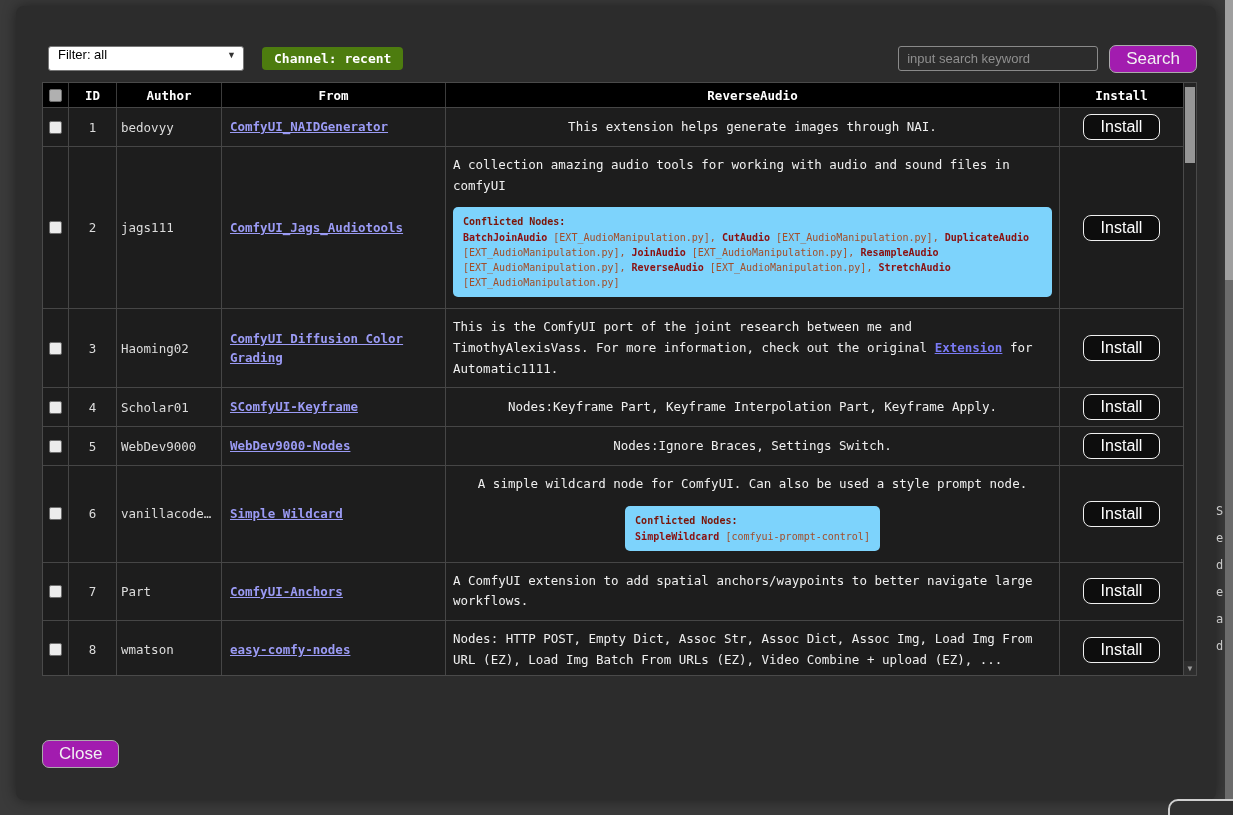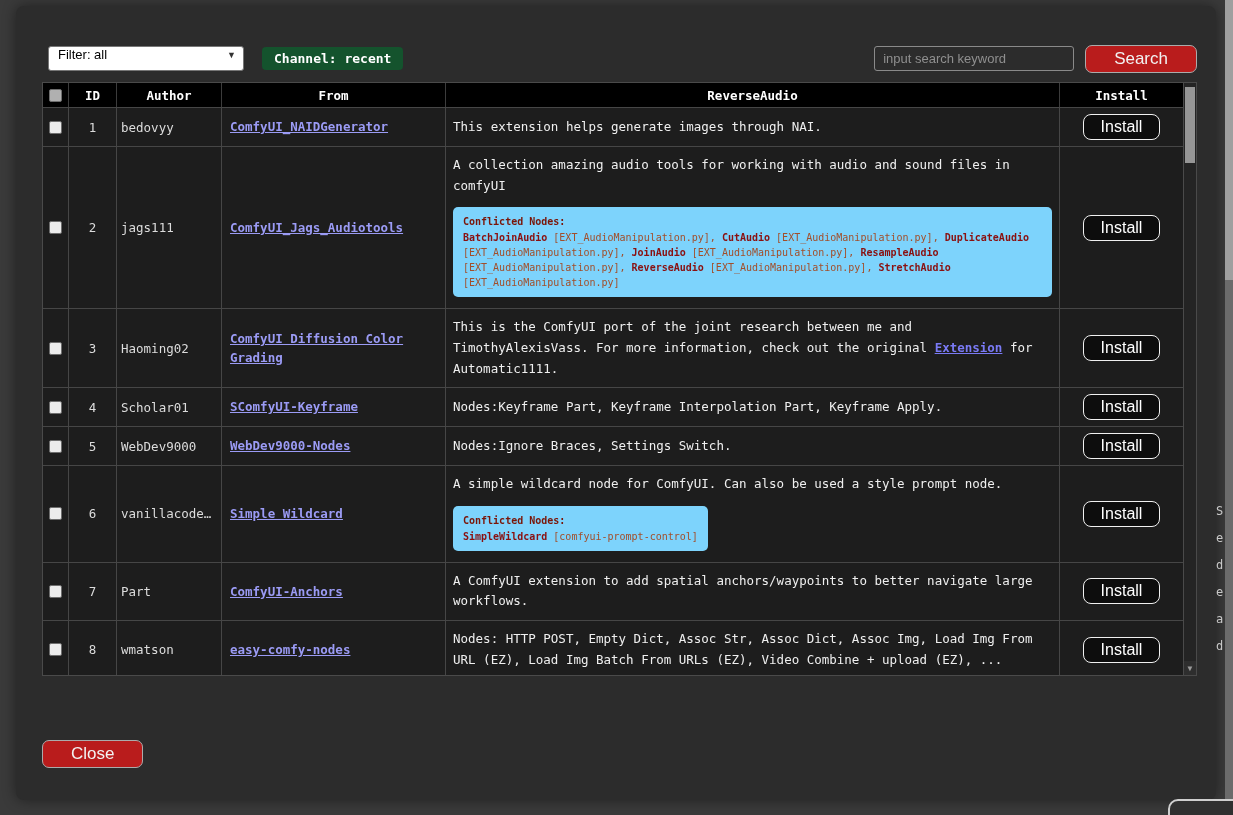--- a/index.html
+++ b/index.html
@@ -10,28 +10,28 @@
             background:#2c2c2c; border-radius:8px; padding:0 19px 0 26px;
             box-shadow:0 0 14px rgba(0,0,0,.45); }
 
   
   .toolbar { display:flex; align-items:center; margin-top:39px; height:27px; }
   .select { width:196px; height:25px; background:#ffffff; border:1px solid #767676;
             border-radius:3px; display:flex; align-items:center; justify-content:space-between;
             padding:0 7px 8px 9px; font:13px "Liberation Sans", sans-serif; color:#000;
             margin-left:6px; cursor:pointer; }
   .caret { font-size:9px; color:#333; }
-  .badge { margin-left:18px; background:#14532d; color:#fff; font-weight:bold; font-size:13px;
+  .badge { margin-left:18px; background:#4d7c0f; color:#fff; font-weight:bold; font-size:13px;
            padding:4px 12px; border-radius:4px; letter-spacing:0; }
   .search-input { margin-left:auto; width:200px; height:25px; background:#2c2c2c;
                   border:1px solid #8a8a8a; border-radius:3px; color:#3b82f6; padding:0 8px;
                   font:13px "Liberation Sans", sans-serif; }
   .search-input::placeholder { color:#8f8f8f; }
-  .btn { height:28px; background:#b91c1c; border:1px solid #ababab; border-radius:7px;
-         color:#f2f2f2; font:17px "Liberation Sans", sans-serif; padding:0 28px; cursor:pointer; }
+  .btn { height:28px; background:#a21caf; border:1px solid #ababab; border-radius:7px;
+         color:#f2f2f2; font:17px "Liberation Sans", sans-serif; padding:0 16px; cursor:pointer; }
   .search-btn { margin-left:11px; }
 
   
   .table-wrap { display:flex; margin-top:10px; height:594px; border:1px solid #4a4a4a; }
   .tbl { flex:1; overflow:hidden; font-size:12.5px; }
   .hdr, .row { display:grid; grid-template-columns:25px 48px 105px 224px 1fr 124px; }
   .hdr { background:#000; height:24px; font-weight:bold; color:#fff; }
   .hdr .cell { display:flex; align-items:center; justify-content:center;
                border-left:1px solid #3c3c3c; }
   .hdr .cell:first-child { border-left:none; }
@@ -40,21 +40,21 @@
                align-items:center; color:#e8e8e8; overflow:hidden; }
   .row .cell:first-child { border-left:none; }
   .cell.check { justify-content:center; }
   .cell.id { justify-content:center; color:#dcdcdc; }
   .cell.author { color:#dcdcdc; }
   .cell.author span { overflow:hidden; white-space:nowrap; }
   .cell.name { padding-left:8px; align-items:center; }
   .name-link { color:#9b9bf5; font-weight:bold; text-decoration:underline; cursor:pointer;
                line-height:1.55; }
   .cell.desc { display:flex; flex-direction:column; justify-content:center;
-               align-items:flex-start; padding:8px 7px; }
+               align-items:center; padding:8px 7px; }
   .desc-text { line-height:1.65; color:#efefef; }
   .desc-link { color:#7a7af5; font-weight:bold; text-decoration:underline; cursor:pointer; }
   .conflict { margin-top:11px; margin-bottom:3px; background:#7dd3fc; border-radius:5px;
               padding:7px 10px; color:#8a1010; font-size:10px; line-height:15px; }
   .conflict-title { font-weight:bold; color:#7a1508; margin-bottom:1px; }
   .conflict b { color:#8a1010; }
   .conflict .src { color:#a24e2a; font-weight:normal; }
   .cell.install-cell { justify-content:center; }
   .install-btn { background:#0d0d0d; border:1px solid #f0f0f0; border-radius:8px; color:#fff;
                  font:16px "Liberation Sans", sans-serif; padding:3px 17px; cursor:pointer; }

